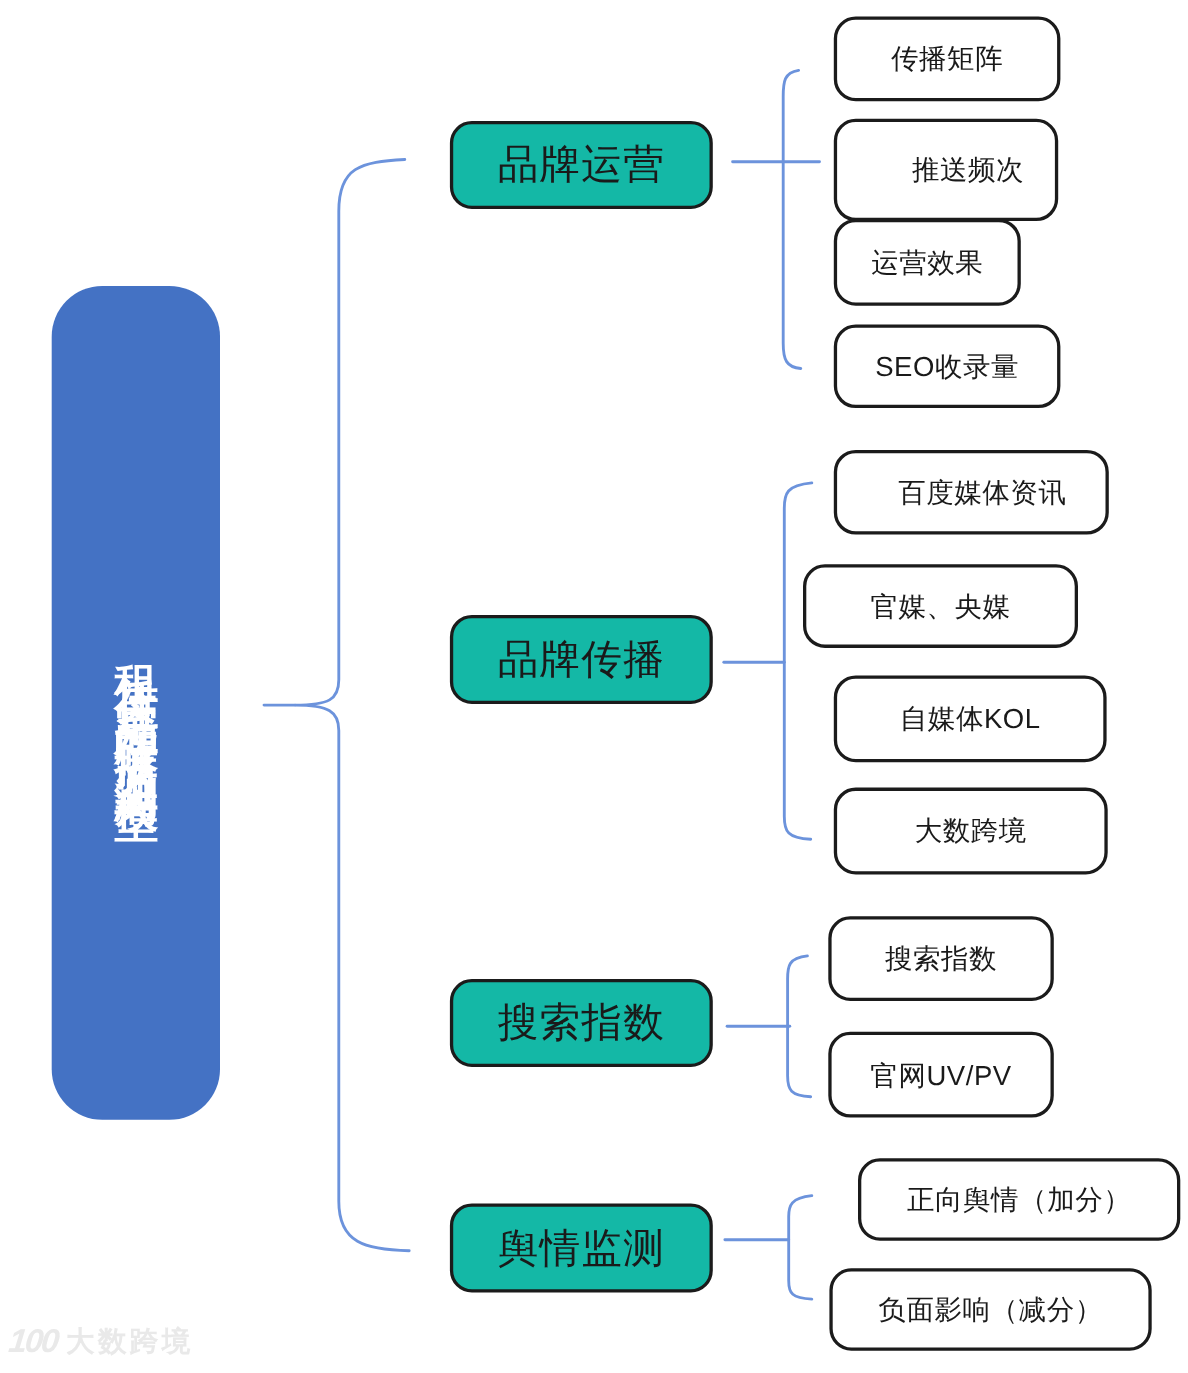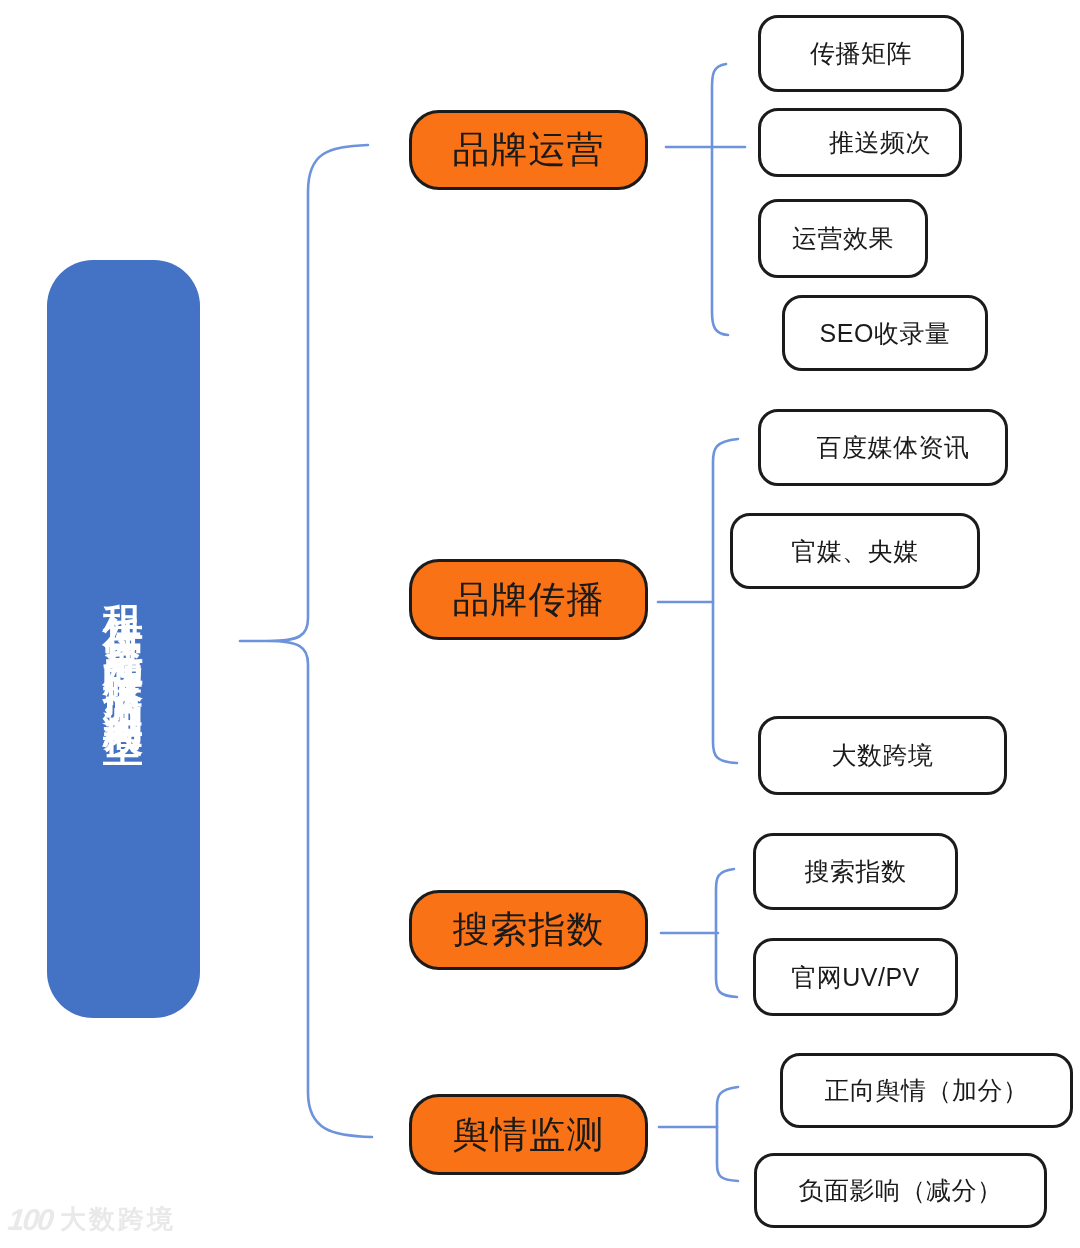--- a/index.html
+++ b/index.html
@@ -11,21 +11,21 @@
   .node{
     position:absolute;display:flex;align-items:center;justify-content:center;
     box-sizing:border-box;text-align:center;color:#1a1a1a;white-space:nowrap;
   }
   .root-node{
     background:#4472C4;color:#ffffff;border-radius:46px;
     writing-mode:vertical-rl;text-orientation:upright;
     font-size:40px;font-weight:bold;letter-spacing:10px;line-height:1;
   }
   .branch-node{
-    background:#f97316;border:3.5px solid #1b1b1b;border-radius:30px;
+    background:#14b8a6;border:3.5px solid #1b1b1b;border-radius:20px;
     font-size:37px;letter-spacing:1px;text-align:right;
   }
   .leaf-node{
     background:#ffffff;border:3px solid #1b1b1b;border-radius:20px;
     font-size:25px;letter-spacing:0.5px;
   }
   .watermark{
     position:absolute;left:8px;top:1202px;display:flex;align-items:center;gap:8px;
     color:#e9e9e9;user-select:none;
   }
@@ -64,26 +64,27 @@
   </svg>
 
   <div class="node root-node" style="left:47px;top:260px;width:153px;height:758px;">租赁住宅品牌传播力监测模型</div>
 
   <div class="node branch-node" style="left:409px;top:110px;width:239px;height:80px;">品牌运营</div>
   <div class="node branch-node" style="left:409px;top:559px;width:239px;height:81px;">品牌传播</div>
   <div class="node branch-node" style="left:409px;top:890px;width:239px;height:80px;">搜索指数</div>
   <div class="node branch-node" style="left:409px;top:1094px;width:239px;height:81px;">舆情监测</div>
 
   <div class="node leaf-node" style="left:758px;top:15px;width:206px;height:77px;">传播矩阵</div>
-  <div class="node leaf-node" style="left:758px;top:108px;width:204px;height:69px;padding-left:40px;">推送频次</div>
+  <div class="node leaf-node" style="left:758px;top:108px;width:204px;height:93px;padding-left:40px;">推送频次</div>
   <div class="node leaf-node" style="left:758px;top:199px;width:170px;height:79px;">运营效果</div>
-  <div class="node leaf-node" style="left:758px;top:295px;width:206px;height:76px;margin-left:24px;">SEO收录量</div>
+  <div class="node leaf-node" style="left:758px;top:295px;width:206px;height:76px;">SEO收录量</div>
 
   <div class="node leaf-node" style="left:758px;top:409px;width:250px;height:77px;padding-left:20px;">百度媒体资讯</div>
   <div class="node leaf-node" style="left:730px;top:513px;width:250px;height:76px;">官媒、央媒</div>
+  <div class="node leaf-node" style="left:758px;top:614px;width:248px;height:79px;">自媒体KOL</div>
   <div class="node leaf-node" style="left:758px;top:716px;width:249px;height:79px;">大数跨境</div>
 
   <div class="node leaf-node" style="left:753px;top:833px;width:205px;height:77px;">搜索指数</div>
   <div class="node leaf-node" style="left:753px;top:938px;width:205px;height:78px;">官网UV/PV</div>
 
   <div class="node leaf-node" style="left:780px;top:1053px;width:293px;height:75px;">正向舆情（加分）</div>
   <div class="node leaf-node" style="left:754px;top:1153px;width:293px;height:75px;">负面影响（减分）</div>
 
   <div class="watermark">
     <span class="wm-logo">100</span>

